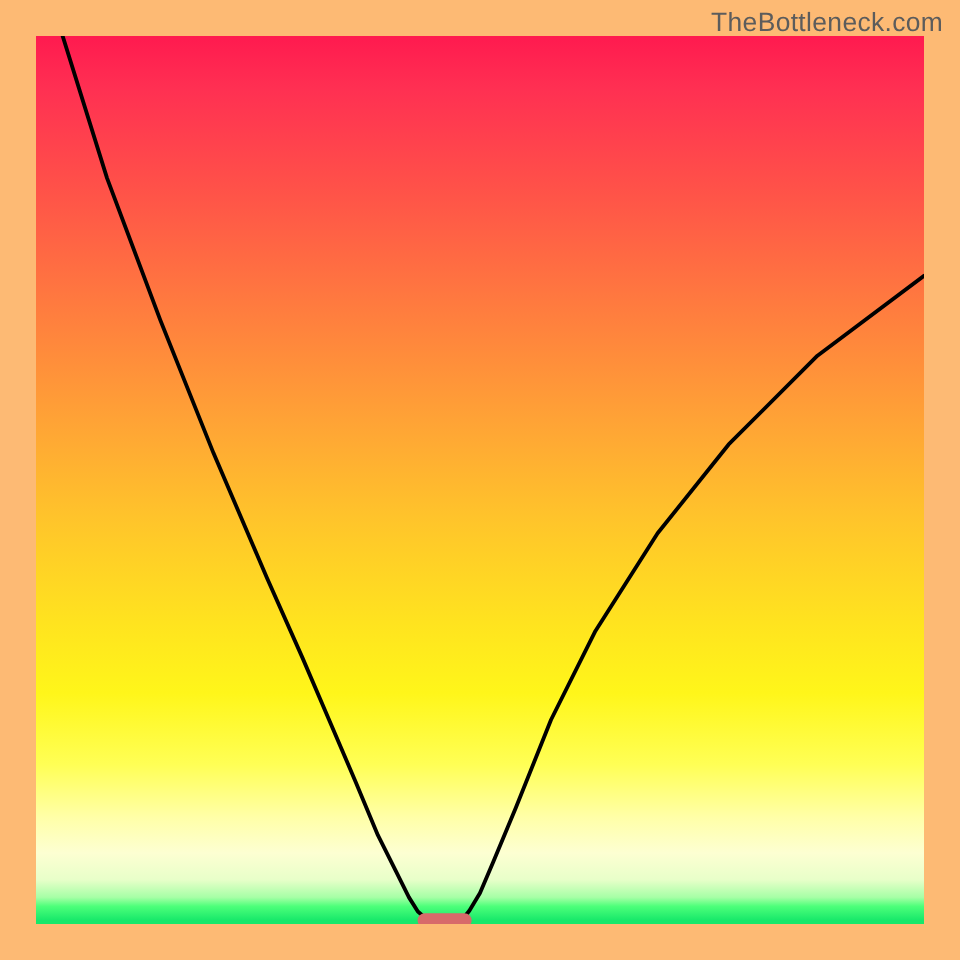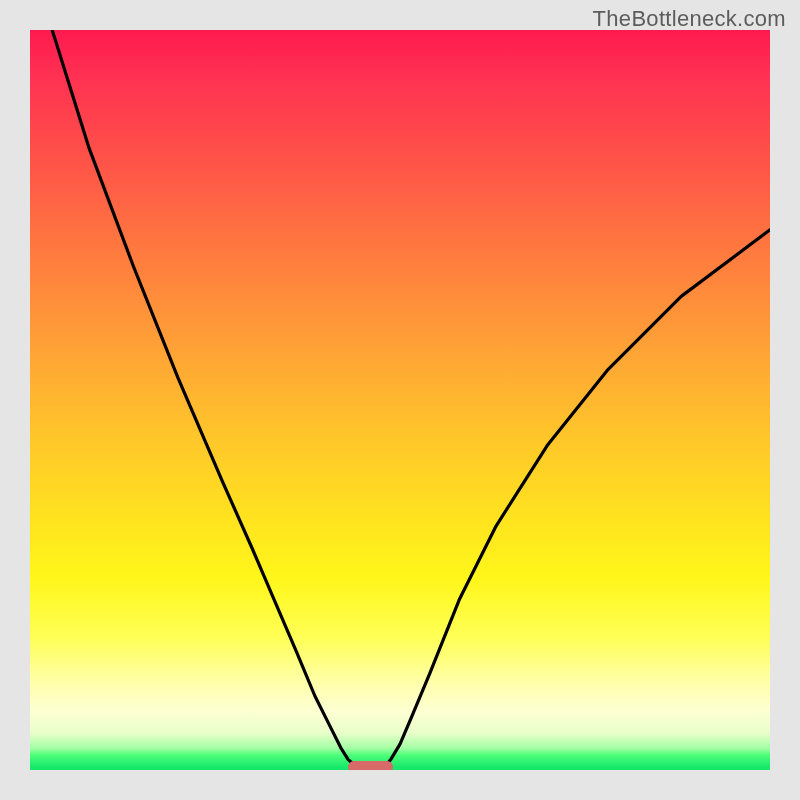--- a/index.html
+++ b/index.html
@@ -8,21 +8,21 @@
     width: 800px;
     height: 800px;
     overflow: hidden;
     background: #000;
     font-family: Arial, Helvetica, sans-serif;
   }
   .stage {
     position: relative;
     width: 800px;
     height: 800px;
-    background: #e5e5e5;
+    background: #fdba74;
   }
   .watermark {
     position: absolute;
     top: 6px;
     right: 14px;
     color: #5c5c5c;
     font-size: 22px;
     font-weight: 500;
     letter-spacing: 0.3px;
     z-index: 10;

